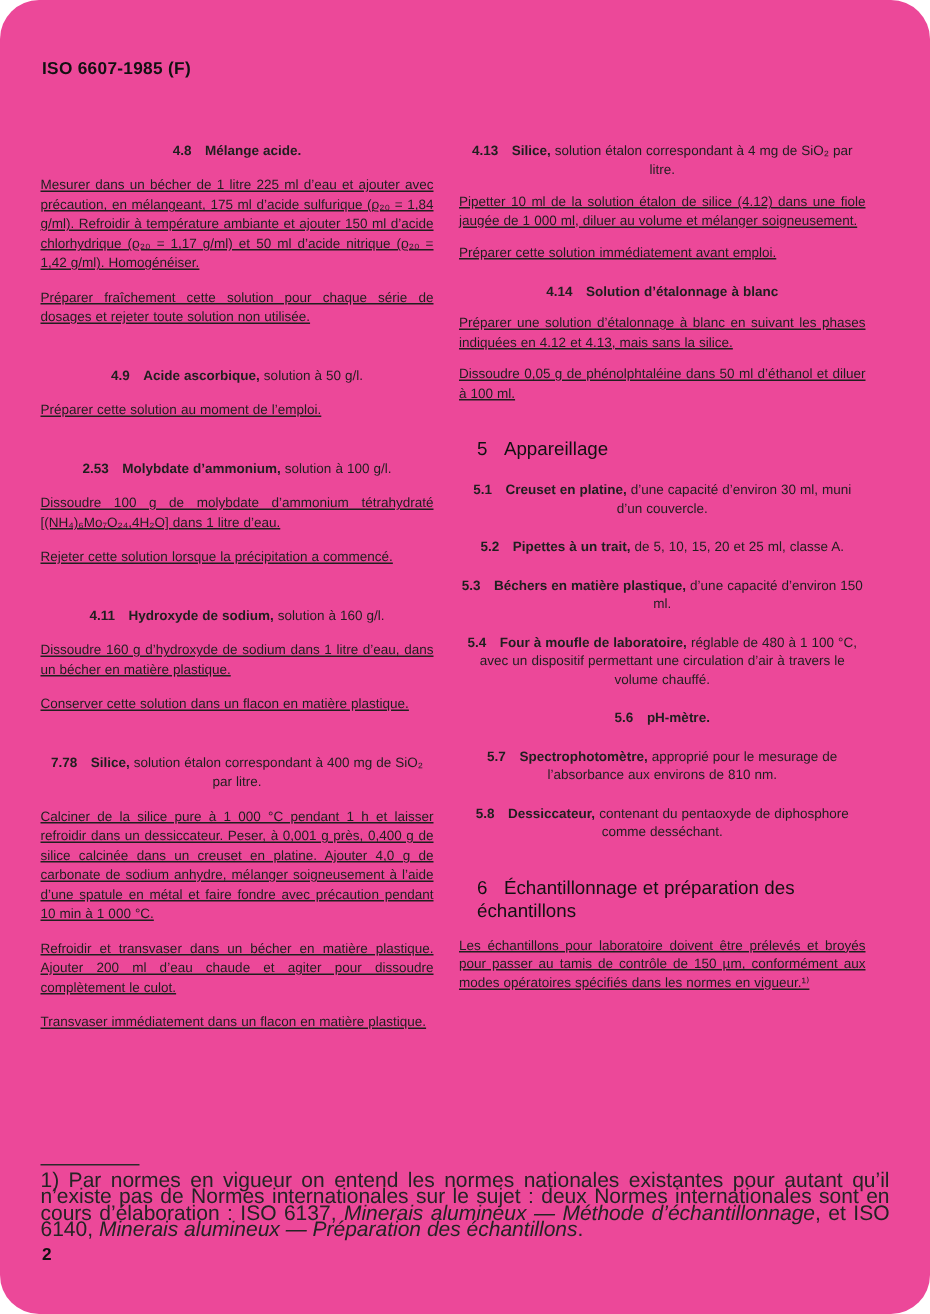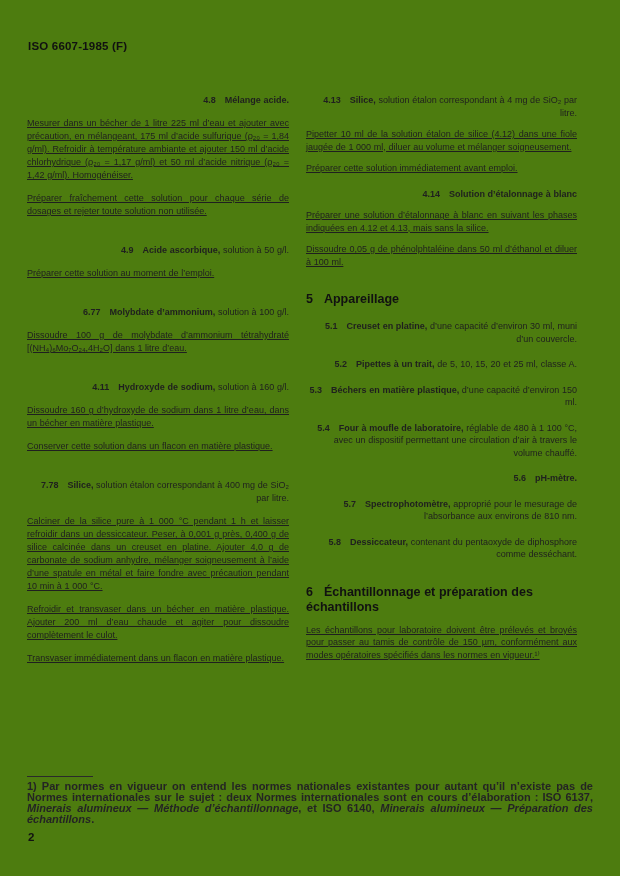--- a/index.html
+++ b/index.html
@@ -4,48 +4,48 @@
 <style>
   html,body{margin:0;padding:0;}
   body{
     width:620px;height:876px;
     background:#ffffff;
     font-family:"Liberation Sans","DejaVu Sans",sans-serif;
     color:#1f1f1f;
     position:relative;
     -webkit-font-smoothing:antialiased;
   }
-  .page{position:absolute;inset:0;background:#4d7c0f;overflow:hidden;}
+  .page{position:absolute;inset:0;background:#ec4899;overflow:hidden;border-radius:26px;}
   .doc-header{
     position:absolute;left:28px;top:40px;
     font-size:11.5px;font-weight:700;letter-spacing:.2px;color:#111;
   }
   .col{
     position:absolute;top:94px;
     font-size:9px;text-align:justify;
     word-spacing:.02em;
   }
   .col-left{left:27px;width:262px;line-height:13px;}
   .col-right{left:306px;width:271px;line-height:12.5px;}
   p{margin:0;}
   .body{margin:0 0 10px 0;text-decoration:underline;}
   .col-right .body{margin-bottom:9px;}
-  .clause{margin:26px 0 10px 0;text-align:right;}
+  .clause{margin:26px 0 10px 0;text-align:center;}
   .col-right .clause{margin:13px 0 9px 0;}
   .cnum{font-weight:700;margin-right:9px;white-space:nowrap;}
   .cbold{font-weight:700;}
   .section{
-    font-size:12.5px;font-weight:700;line-height:15px;
-    margin:24px 0 9px 0;text-align:left;color:#111;
+    font-size:12.5px;font-weight:400;line-height:15px;
+    margin:24px 0 9px 12px;text-align:left;color:#111;
   }
   .snum{margin-right:11px;}
   .first{margin-top:0 !important;}
   .footnote{
     position:absolute;left:27px;width:566px;top:776px;
-    font-size:11px;line-height:11px;text-align:justify;color:#242424;font-weight:bold;
+    font-size:14px;line-height:11px;text-align:justify;color:#242424;
   }
   .fn-rule{width:66px;border-top:1px solid #2a2a2a;margin-bottom:4px;}
   .fn-text i{font-style:italic;}
   .page-number{
     position:absolute;left:28px;top:831px;
     font-size:11.5px;font-weight:700;color:#111;
   }
 </style>
 </head>
 <body>
@@ -55,22 +55,23 @@
   <div class="doc-header">ISO 6607-1985 (F)</div>
 
   <div class="col col-left">
     <p class="clause first"><span class="cnum">4.8</span><span class="cbold">Mélange acide.</span><span></span></p>
     <p class="body">Mesurer dans un bécher de 1 litre 225 ml d’eau et ajouter avec précaution, en mélangeant, 175 ml d’acide sulfurique (ϱ₂₀ = 1,84 g/ml). Refroidir à température ambiante et ajouter 150 ml d’acide chlorhydrique (ϱ₂₀ = 1,17 g/ml) et 50 ml d’acide nitrique (ϱ₂₀ = 1,42 g/ml). Homogénéiser.</p>
     <p class="body">Préparer fraîchement cette solution pour chaque série de dosages et rejeter toute solution non utilisée.</p>
 
     <p class="clause"><span class="cnum">4.9</span><span class="cbold">Acide ascorbique,</span><span> solution à 50 g/l.</span></p>
     <p class="body">Préparer cette solution au moment de l’emploi.</p>
 
-    <p class="clause"><span class="cnum">6.77</span><span class="cbold">Molybdate d’ammonium,</span><span> solution à 100 g/l.</span></p>
+    <p class="clause"><span class="cnum">2.53</span><span class="cbold">Molybdate d’ammonium,</span><span> solution à 100 g/l.</span></p>
     <p class="body">Dissoudre 100 g de molybdate d’ammonium tétrahydraté [(NH₄)₆Mo₇O₂₄,4H₂O] dans 1 litre d’eau.</p>
+    <p class="body">Rejeter cette solution lorsque la précipitation a commencé.</p>
 
     <p class="clause"><span class="cnum">4.11</span><span class="cbold">Hydroxyde de sodium,</span><span> solution à 160 g/l.</span></p>
     <p class="body">Dissoudre 160 g d’hydroxyde de sodium dans 1 litre d’eau, dans un bécher en matière plastique.</p>
     <p class="body">Conserver cette solution dans un flacon en matière plastique.</p>
 
     <p class="clause"><span class="cnum">7.78</span><span class="cbold">Silice,</span><span> solution étalon correspondant à 400 mg de SiO₂ par litre.</span></p>
     <p class="body">Calciner de la silice pure à 1 000 °C pendant 1 h et laisser refroidir dans un dessiccateur. Peser, à 0,001 g près, 0,400 g de silice calcinée dans un creuset en platine. Ajouter 4,0 g de carbonate de sodium anhydre, mélanger soigneusement à l’aide d’une spatule en métal et faire fondre avec précaution pendant 10 min à 1 000 °C.</p>
     <p class="body">Refroidir et transvaser dans un bécher en matière plastique. Ajouter 200 ml d’eau chaude et agiter pour dissoudre complètement le culot.</p>
     <p class="body">Transvaser immédiatement dans un flacon en matière plastique.</p>
   </div>

